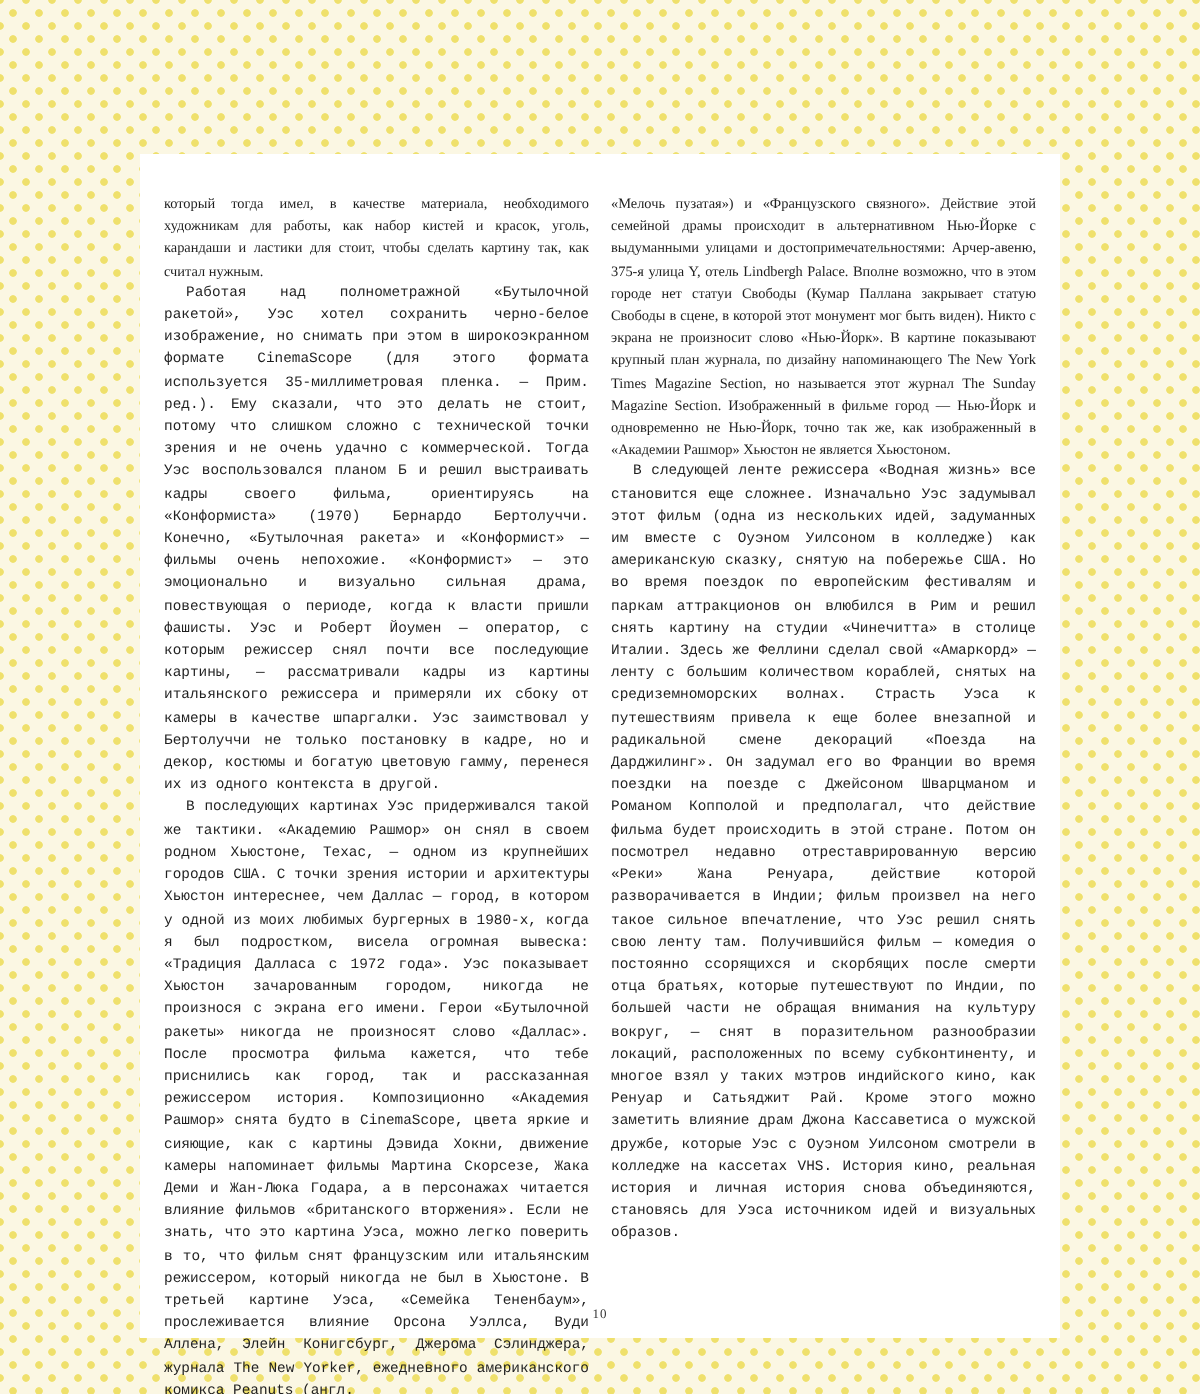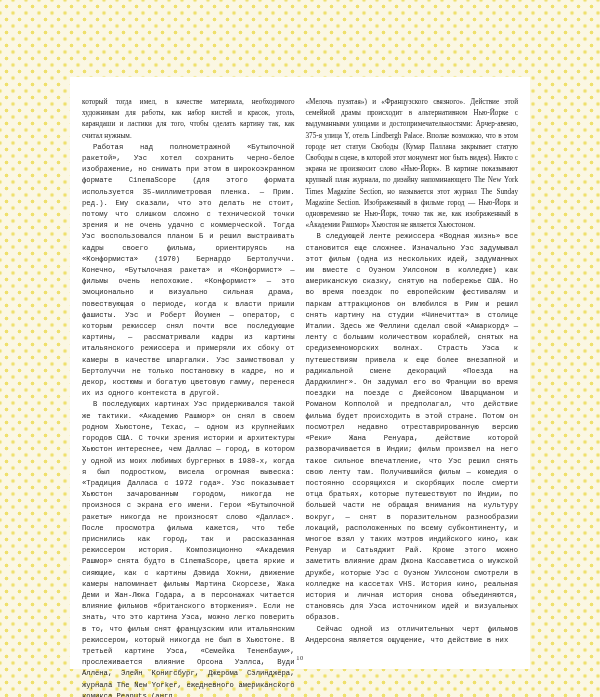--- a/index.html
+++ b/index.html
@@ -53,25 +53,24 @@
     color: #333333;
   }
 </style>
 </head>
 <body>
 
 <div class="page">
   <div class="panel">
     <div class="columns">
       <div class="column" lang="ru">
-        <p>который тогда имел, в качестве материала, необходимого художникам для работы, как набор кистей и красок, уголь, карандаши и ластики для того, чтобы сделать картину так, как считал нужным.</p>
+        <p>который тогда имел, в качестве материала, необходимого художникам для работы, как набор кистей и красок, уголь, карандаши и ластики для стоит, чтобы сделать картину так, как считал нужным.</p>
         <p>Работая над полнометражной «Бутылочной ракетой», Уэс хотел сохранить черно-белое изображение, но снимать при этом в широкоэкранном формате CinemaScope (для этого формата используется 35-миллиметровая пленка. — Прим. ред.). Ему сказали, что это делать не стоит, потому что слишком сложно с технической точки зрения и не очень удачно с коммерческой. Тогда Уэс воспользовался планом Б и решил выстраивать кадры своего фильма, ориентируясь на «Конформиста» (1970) Бернардо Бертолуччи. Конечно, «Бутылочная ракета» и «Конформист» — фильмы очень непохожие. «Конформист» — это эмоционально и визуально сильная драма, повествующая о периоде, когда к власти пришли фашисты. Уэс и Роберт Йоумен — оператор, с которым режиссер снял почти все последующие картины, — рассматривали кадры из картины итальянского режиссера и примеряли их сбоку от камеры в качестве шпаргалки. Уэс заимствовал у Бертолуччи не только постановку в кадре, но и декор, костюмы и богатую цветовую гамму, перенеся их из одного контекста в другой.</p>
         <p>В последующих картинах Уэс придерживался такой же тактики. «Академию Рашмор» он снял в своем родном Хьюстоне, Техас, — одном из крупнейших городов США. С точки зрения истории и архитектуры Хьюстон интереснее, чем Даллас — город, в котором у одной из моих любимых бургерных в 1980-х, когда я был подростком, висела огромная вывеска: «Традиция Далласа с 1972 года». Уэс показывает Хьюстон зачарованным городом, никогда не произнося с экрана его имени. Герои «Бутылочной ракеты» никогда не произносят слово «Даллас». После просмотра фильма кажется, что тебе приснились как город, так и рассказанная режиссером история. Композиционно «Академия Рашмор» снята будто в CinemaScope, цвета яркие и сияющие, как с картины Дэвида Хокни, движение камеры напоминает фильмы Мартина Скорсезе, Жака Деми и Жан-Люка Годара, а в персонажах читается влияние фильмов «британского вторжения». Если не знать, что это картина Уэса, можно легко поверить в то, что фильм снят французским или итальянским режиссером, который никогда не был в Хьюстоне. В третьей картине Уэса, «Семейка Тененбаум», прослеживается влияние Орсона Уэллса, Вуди Аллена, Элейн Конигсбург, Джерома Сэлинджера, журнала The New Yorker, ежедневного американского комикса Peanuts (англ.</p>
       </div>
       <div class="column" lang="ru">
         <p>«Мелочь пузатая») и «Французского связного». Действие этой семейной драмы происходит в альтернативном Нью-Йорке с выдуманными улицами и достопримечательностями: Арчер-авеню, 375-я улица Y, отель Lindbergh Palace. Вполне возможно, что в этом городе нет статуи Свободы (Кумар Паллана закрывает статую Свободы в сцене, в которой этот монумент мог быть виден). Никто с экрана не произносит слово «Нью-Йорк». В картине показывают крупный план журнала, по дизайну напоминающего The New York Times Magazine Section, но называется этот журнал The Sunday Magazine Section. Изображенный в фильме город — Нью-Йорк и одновременно не Нью-Йорк, точно так же, как изображенный в «Академии Рашмор» Хьюстон не является Хьюстоном.</p>
         <p>В следующей ленте режиссера «Водная жизнь» все становится еще сложнее. Изначально Уэс задумывал этот фильм (одна из нескольких идей, задуманных им вместе с Оуэном Уилсоном в колледже) как американскую сказку, снятую на побережье США. Но во время поездок по европейским фестивалям и паркам аттракционов он влюбился в Рим и решил снять картину на студии «Чинечитта» в столице Италии. Здесь же Феллини сделал свой «Амаркорд» — ленту с большим количеством кораблей, снятых на средиземноморских волнах. Страсть Уэса к путешествиям привела к еще более внезапной и радикальной смене декораций «Поезда на Дарджилинг». Он задумал его во Франции во время поездки на поезде с Джейсоном Шварцманом и Романом Копполой и предполагал, что действие фильма будет происходить в этой стране. Потом он посмотрел недавно отреставрированную версию «Реки» Жана Ренуара, действие которой разворачивается в Индии; фильм произвел на него такое сильное впечатление, что Уэс решил снять свою ленту там. Получившийся фильм — комедия о постоянно ссорящихся и скорбящих после смерти отца братьях, которые путешествуют по Индии, по большей части не обращая внимания на культуру вокруг, — снят в поразительном разнообразии локаций, расположенных по всему субконтиненту, и многое взял у таких мэтров индийского кино, как Ренуар и Сатьяджит Рай. Кроме этого можно заметить влияние драм Джона Кассаветиса о мужской дружбе, которые Уэс с Оуэном Уилсоном смотрели в колледже на кассетах VHS. История кино, реальная история и личная история снова объединяются, становясь для Уэса источником идей и визуальных образов.</p>
-        <p>Сейчас одной из отличительных черт фильмов Андерсона является ощущение, что действие в них</p>
       </div>
     </div>
     <div class="page-number">10</div>
   </div>
 </div>
 
 </body></html>

